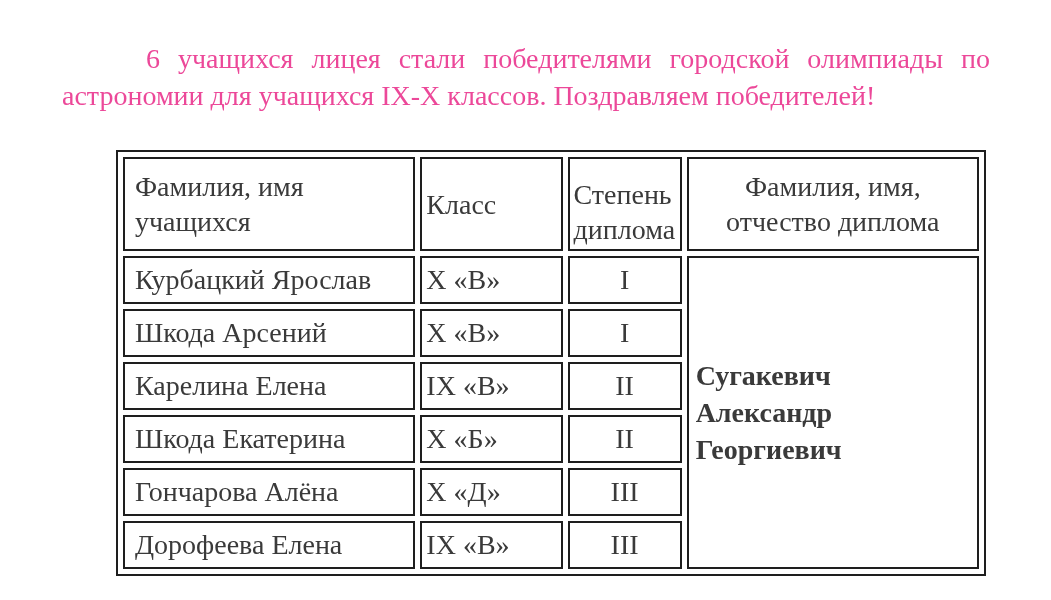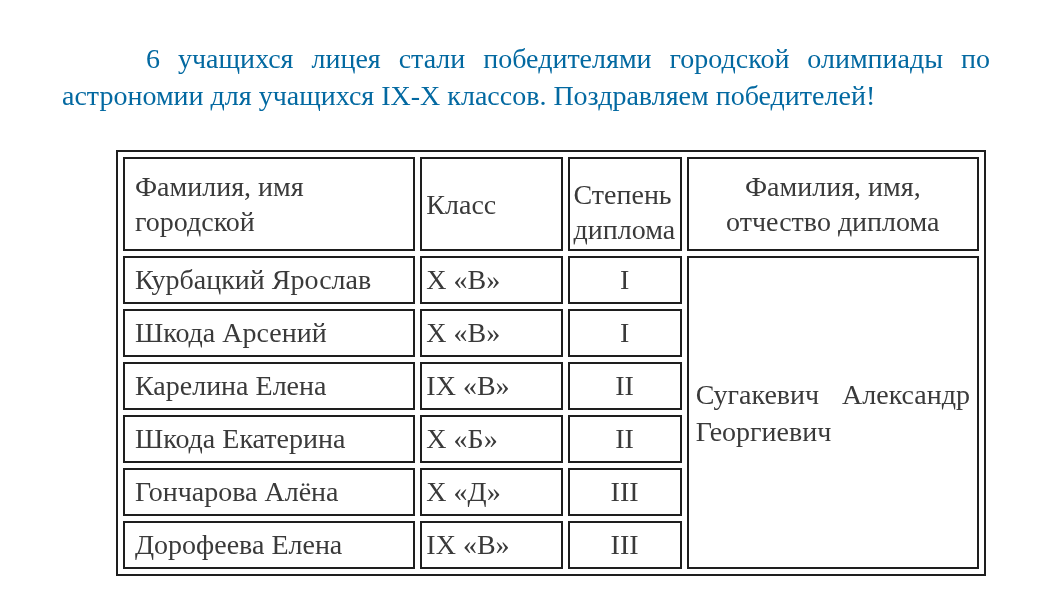--- a/index.html
+++ b/index.html
@@ -19,21 +19,21 @@
   .intro {
     position: absolute;
     left: 62px;
     top: 40px;
     width: 928px;
     margin: 0;
     font-size: 28px;
     line-height: 37px;
     text-align: justify;
     text-indent: 84px;
-    color: #0369a1;
+    color: #ec4899;
   }
   table.winners {
     position: absolute;
     left: 116px;
     top: 150px;
     width: 870px;
     table-layout: fixed;
     border-collapse: separate;
     border-spacing: 5px;
     border: 2px solid #1e1e1e;
@@ -57,40 +57,41 @@
   .cell-student { text-align: left;  padding: 2px 8px 2px 10px; }
   .cell-class   { text-align: left; padding: 2px 4px; }
   .cell-degree  { text-align: center; padding: 2px 4px; }
   th.cell-degree { text-align: left; padding: 18px 2px 2px 4px; }
   th.cell-teacher { text-align: center; padding: 2px 6px; }
   td.cell-teacher {
     text-align: justify;
     vertical-align: middle;
     padding: 8px 7px;
     line-height: 37px;
+    font-weight: bold;
   }
 </style>
 </head>
 <body>
 
 <div class="doc">
 
   <p class="intro">6 учащихся лицея стали победителями городской олимпиады по астрономии для учащихся IX-X классов. Поздравляем победителей!</p>
 
   <table class="winners">
     <colgroup>
       <col class="c1">
         <col class="c2">
         <col class="c3">
         <col class="c4">
     </colgroup>
 
     <tbody>
         <tr>
-      <th class="cell-student">Фамилия, имя городской</th>
+      <th class="cell-student">Фамилия, имя учащихся</th>
       <th class="cell-class">Класс</th>
       <th class="cell-degree">Степень диплома</th>
       <th class="cell-teacher">Фамилия, имя, отчество диплома</th>
     </tr>
 
     <tr>
       <td class="cell-student">Курбацкий Ярослав</td>
       <td class="cell-class">X «В»</td>
       <td class="cell-degree">I</td>
       <td class="cell-teacher" rowspan="6">Сугакевич Александр Георгиевич</td>

